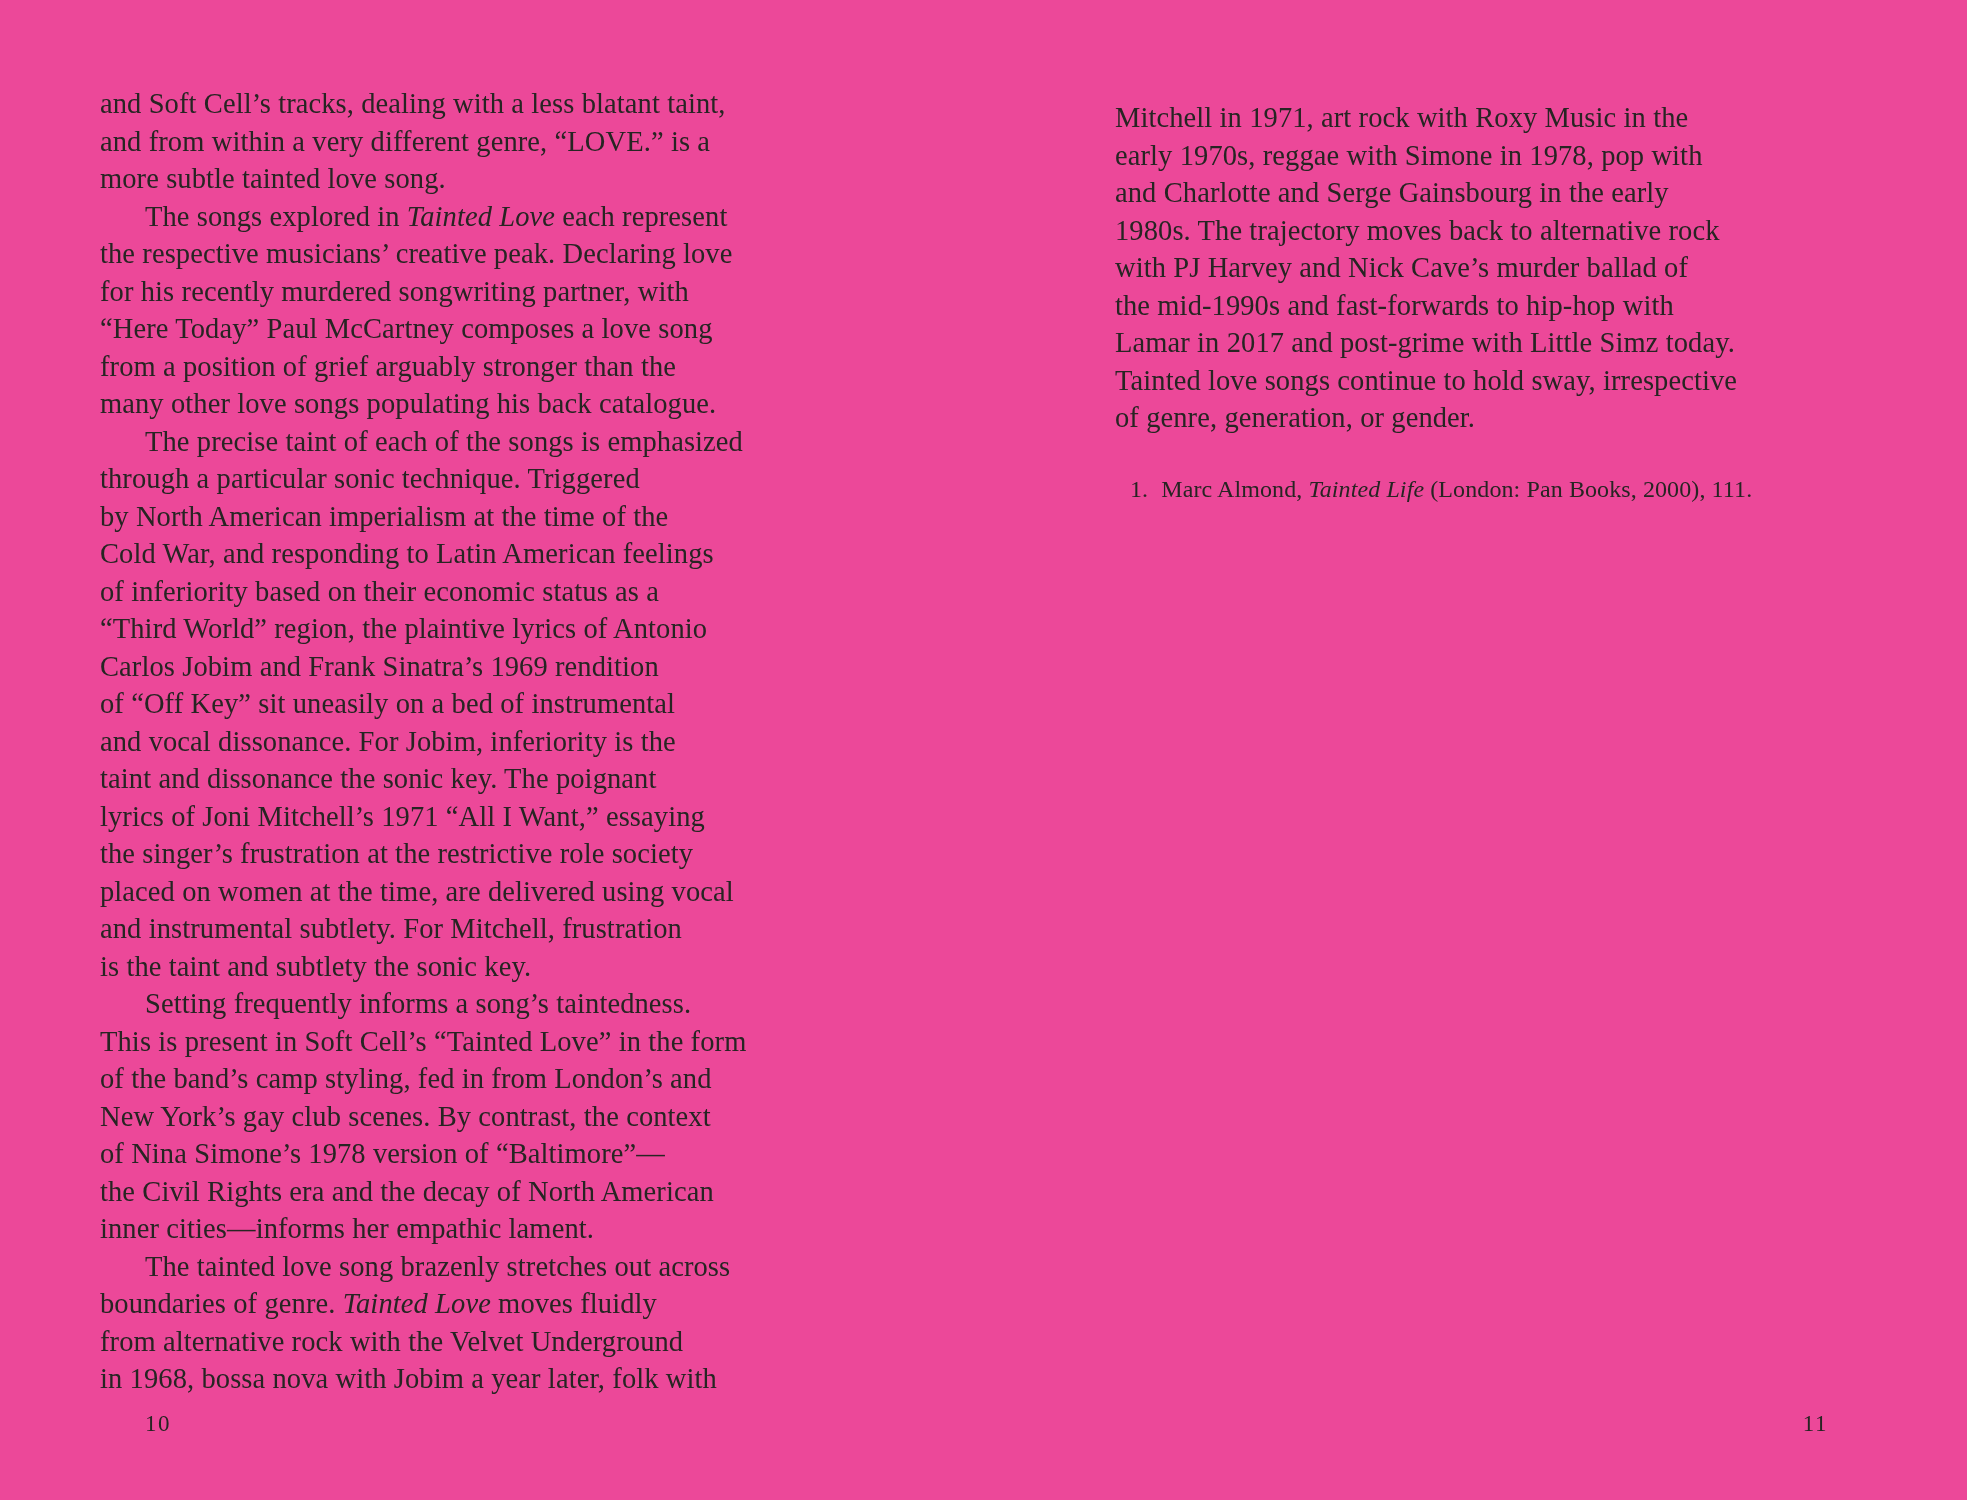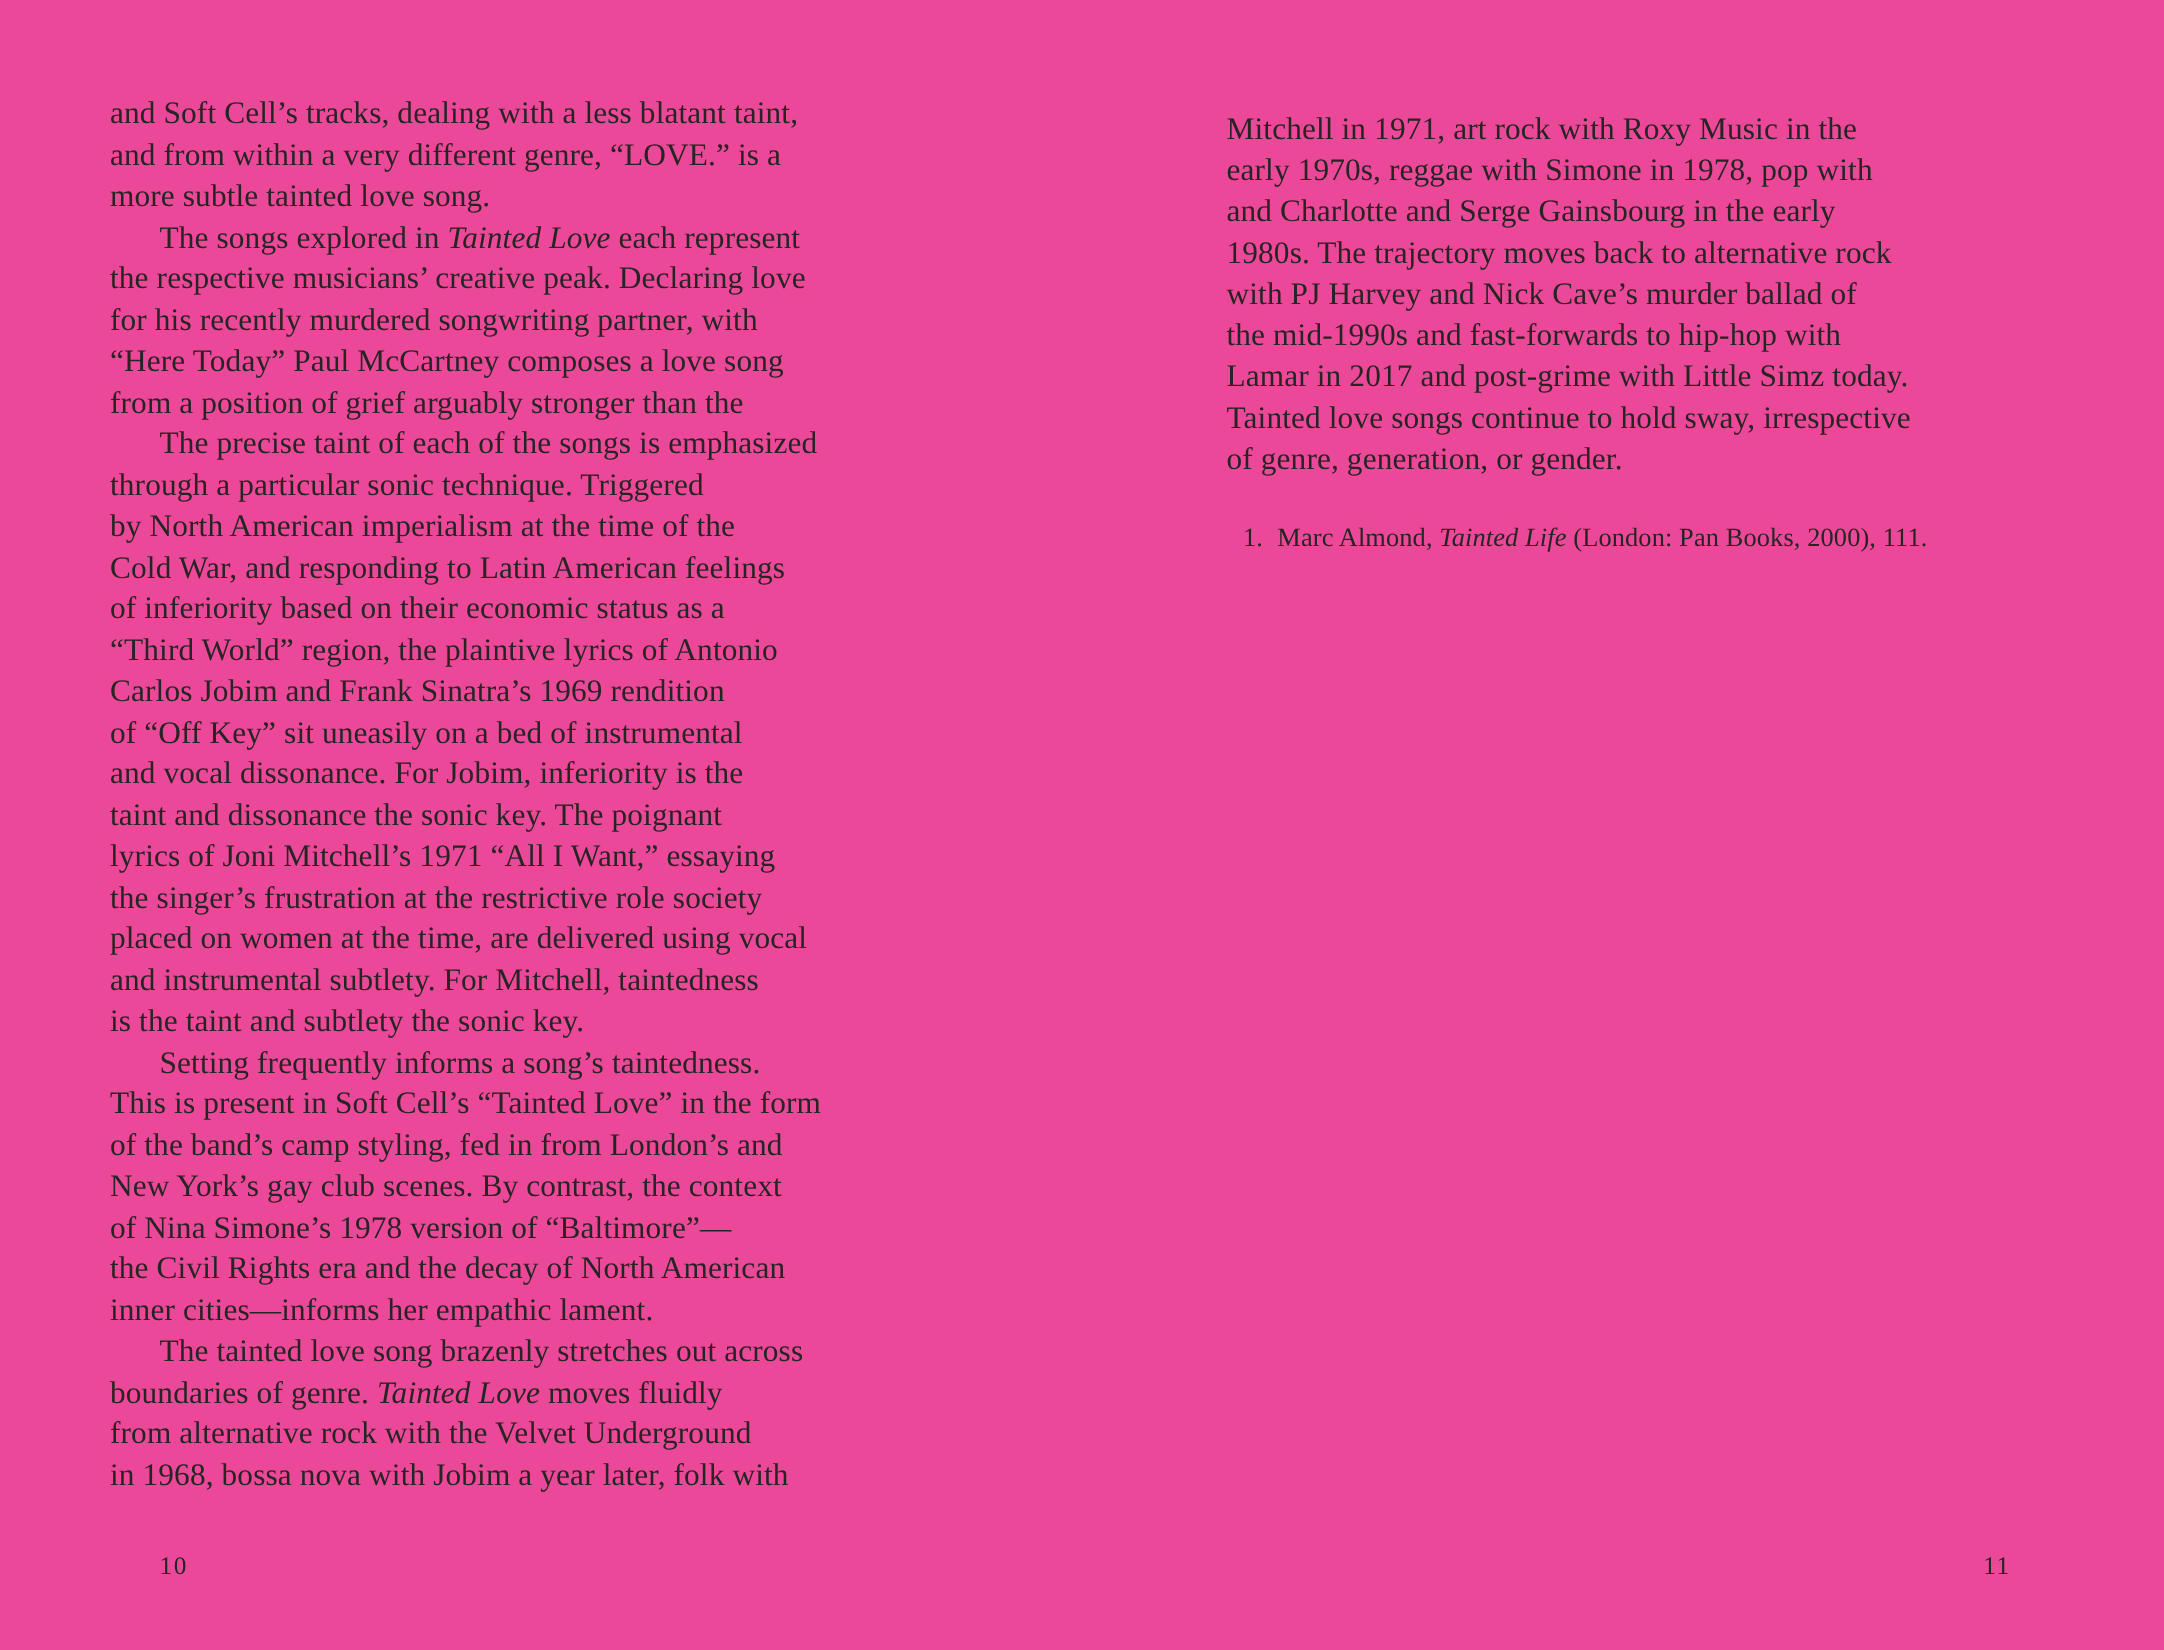--- a/index.html
+++ b/index.html
@@ -58,34 +58,35 @@
 <div id="spread">
   <div id="left-lines" class="text-column">
       <div class="line"><span>and Soft Cell’s tracks, dealing with a less blatant taint,</span></div>
       <div class="line"><span>and from within a very different genre, “LOVE.” is a</span></div>
       <div class="line"><span>more subtle tainted love song.</span></div>
       <div class="line indent"><span>The songs explored in </span><span class="it">Tainted Love</span><span> each represent</span></div>
       <div class="line"><span>the respective musicians’ creative peak. Declaring love</span></div>
       <div class="line"><span>for his recently murdered songwriting partner, with</span></div>
       <div class="line"><span>“Here Today” Paul McCartney composes a love song</span></div>
       <div class="line"><span>from a position of grief arguably stronger than the</span></div>
+      <div class="line"><span>many other love songs populating his back catalogue.</span></div>
       <div class="line indent"><span>The precise taint of each of the songs is emphasized</span></div>
       <div class="line"><span>through a particular sonic technique. Triggered</span></div>
       <div class="line"><span>by North American imperialism at the time of the</span></div>
       <div class="line"><span>Cold War, and responding to Latin American feelings</span></div>
       <div class="line"><span>of inferiority based on their economic status as a</span></div>
       <div class="line"><span>“Third World” region, the plaintive lyrics of Antonio</span></div>
       <div class="line"><span>Carlos Jobim and Frank Sinatra’s 1969 rendition</span></div>
       <div class="line"><span>of “Off Key” sit uneasily on a bed of instrumental</span></div>
       <div class="line"><span>and vocal dissonance. For Jobim, inferiority is the</span></div>
       <div class="line"><span>taint and dissonance the sonic key. The poignant</span></div>
       <div class="line"><span>lyrics of Joni Mitchell’s 1971 “All I Want,” essaying</span></div>
       <div class="line"><span>the singer’s frustration at the restrictive role society</span></div>
       <div class="line"><span>placed on women at the time, are delivered using vocal</span></div>
-      <div class="line"><span>and instrumental subtlety. For Mitchell, taintedness</span></div>
+      <div class="line"><span>and instrumental subtlety. For Mitchell, frustration</span></div>
       <div class="line"><span>is the taint and subtlety the sonic key.</span></div>
       <div class="line indent"><span>Setting frequently informs a song’s taintedness.</span></div>
       <div class="line"><span>This is present in Soft Cell’s “Tainted Love” in the form</span></div>
       <div class="line"><span>of the band’s camp styling, fed in from London’s and</span></div>
       <div class="line"><span>New York’s gay club scenes. By contrast, the context</span></div>
       <div class="line"><span>of Nina Simone’s 1978 version of “Baltimore”—</span></div>
       <div class="line"><span>the Civil Rights era and the decay of North American</span></div>
       <div class="line"><span>inner cities—informs her empathic lament.</span></div>
       <div class="line indent"><span>The tainted love song brazenly stretches out across</span></div>
       <div class="line"><span>boundaries of genre. </span><span class="it">Tainted Love</span><span> moves fluidly</span></div>

